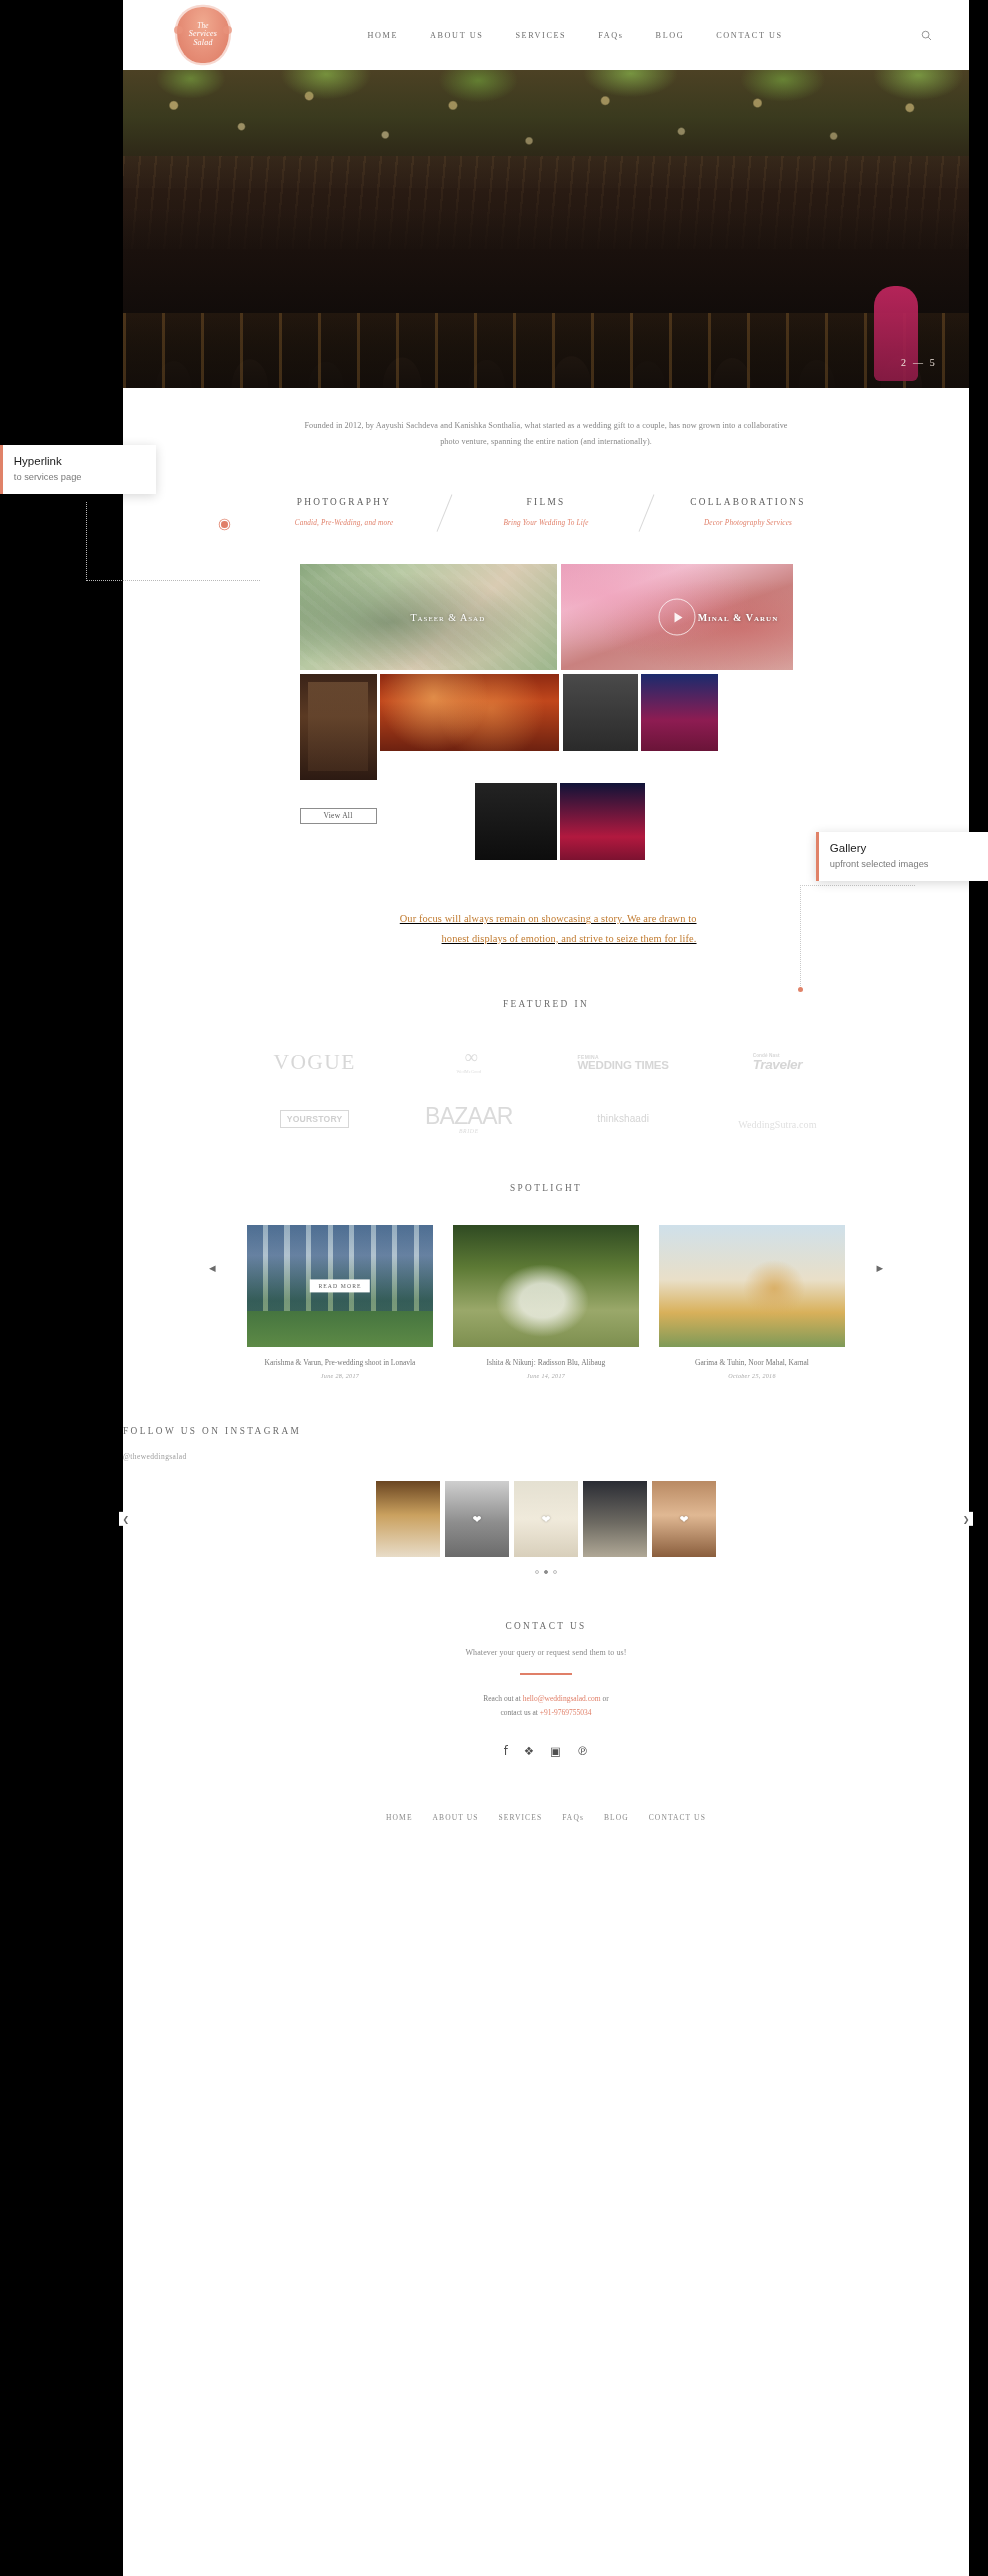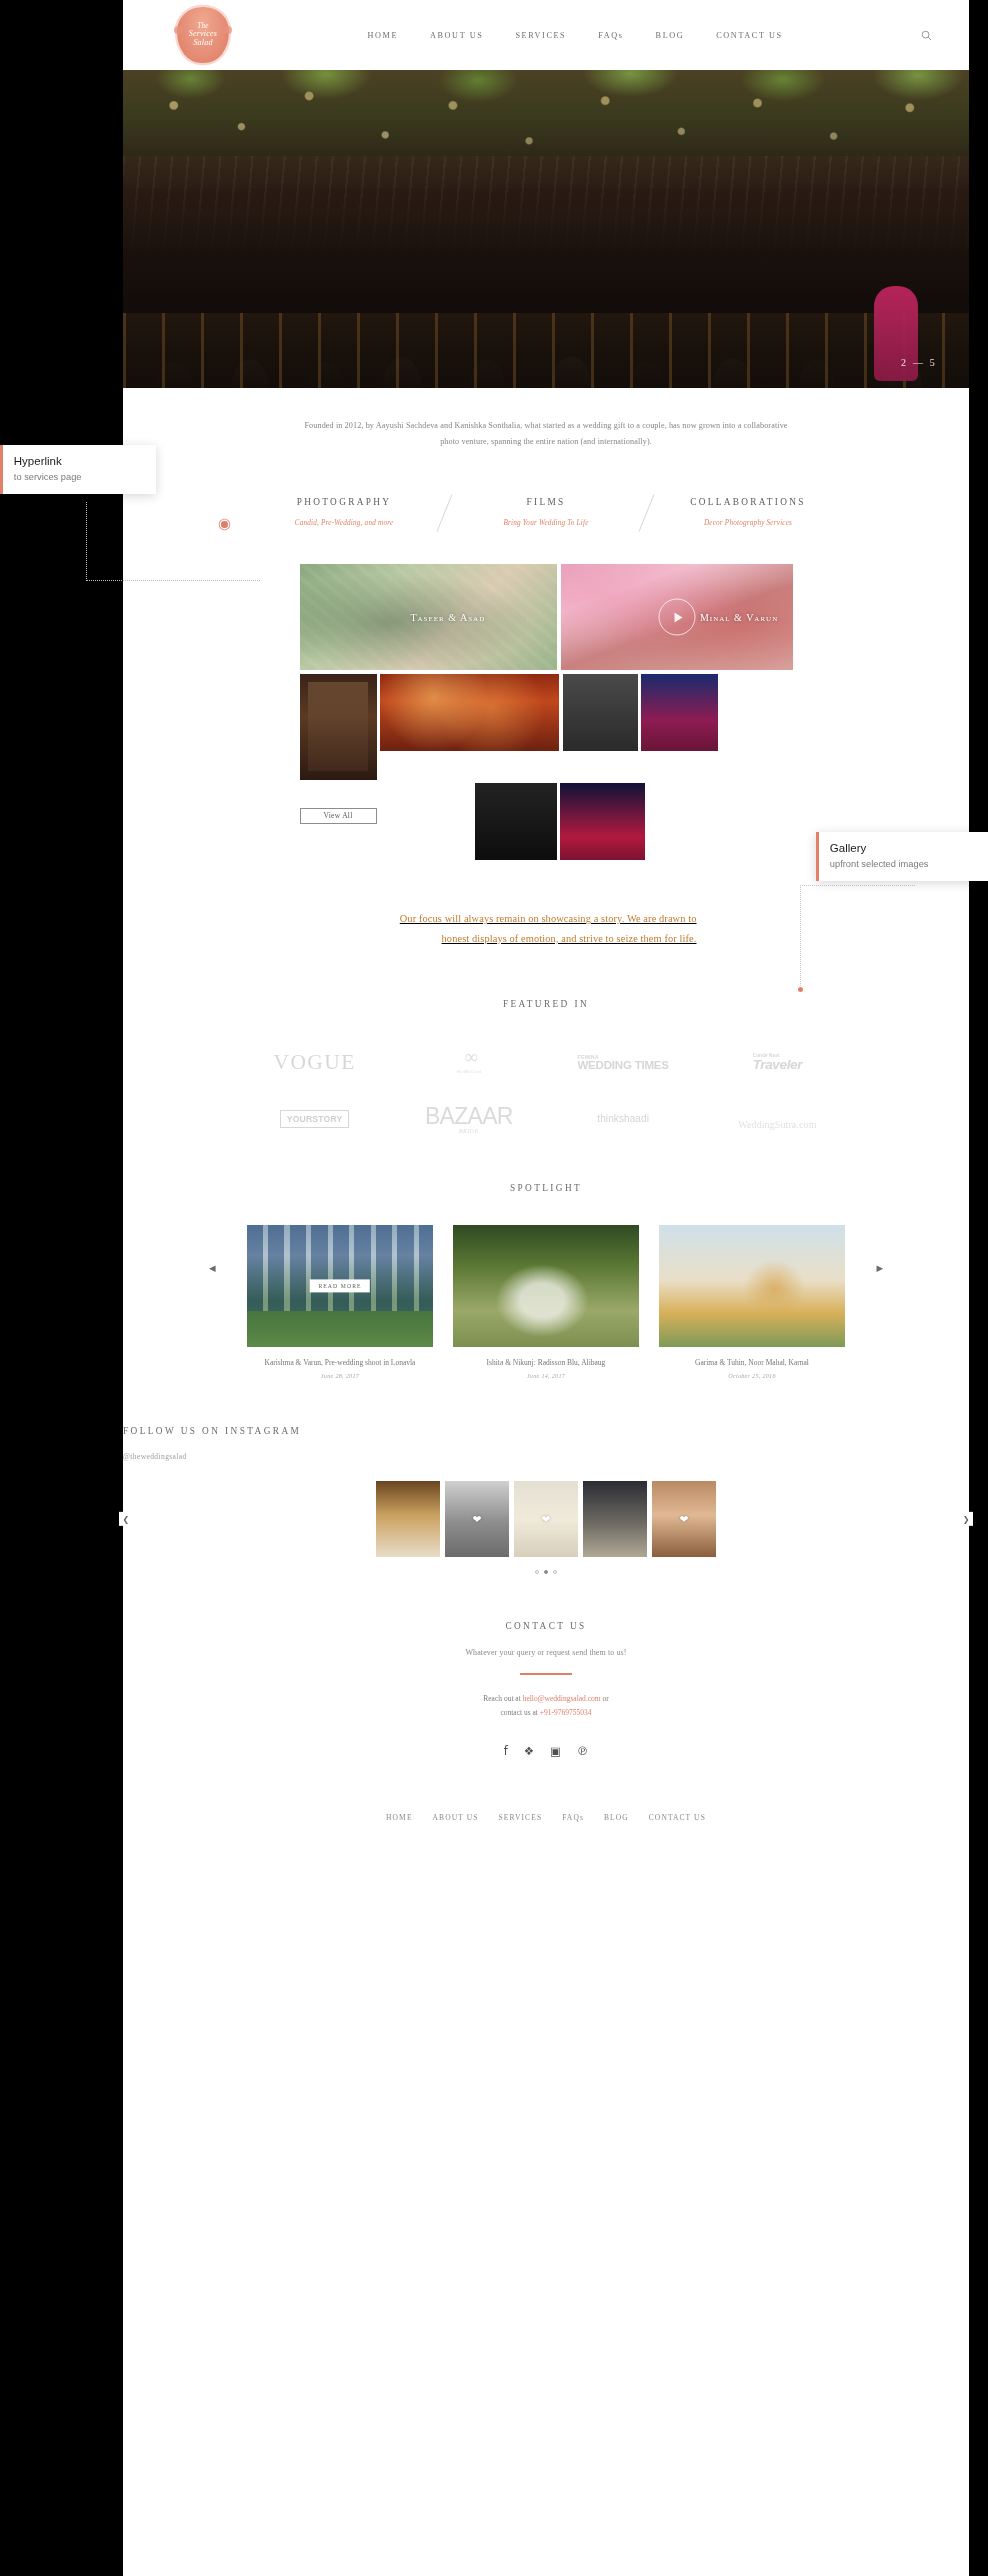--- a/index.html
+++ b/index.html
@@ -149,21 +149,21 @@
   .gallery{
     width: 493px; margin: 4.3px auto 0; position:relative;
   }
   .g-row1{ display:flex; gap:3.6px; }
   .g1{ width:258px; height:106px; position:relative; overflow:hidden;
     background: linear-gradient(135deg,#8aa77e 0%,#b8c9a3 30%,#d9cbb2 60%,#9ab58a 100%); }
   .g1:after{content:"";position:absolute;inset:0;
     background: radial-gradient(ellipse at 35% 55%, rgba(60,90,60,.45), transparent 60%),
       repeating-linear-gradient(40deg, rgba(255,255,255,.06) 0 4.3px, transparent 4.3px 11.5px);}
   .g2{ width:232px; height:106px; position:relative; overflow:hidden;
-    background: linear-gradient(160deg,#e8a3bd 0%,#f2c4d3 25%,#c9817f 55%,#d8a5a0 100%); }
+    background: linear-gradient(160deg,#e8a3bd 0%,#f2c4d3 25%,#c9817f 55%,#d8a5a0 100%); font-weight: bold; }
   .g2:after{content:"";position:absolute;inset:0;
     background: radial-gradient(ellipse at 20% 30%, rgba(240,150,180,.6), transparent 55%),
       radial-gradient(ellipse at 78% 60%, rgba(200,70,70,.35), transparent 55%);}
   .cap{
     position:absolute; top:50%; left:0; right:0; transform:translateY(-50%);
     text-align:center; color:#fff; font-size:10px; letter-spacing:1px;
     font-variant: small-caps; z-index:3; text-shadow:0 0.7px 3.6px rgba(0,0,0,.45);
   }
   .g2 .cap{ left:auto; right:14.3px; width:auto; }
   .g1 .cap{ left:auto; right:72px; width:auto; }

